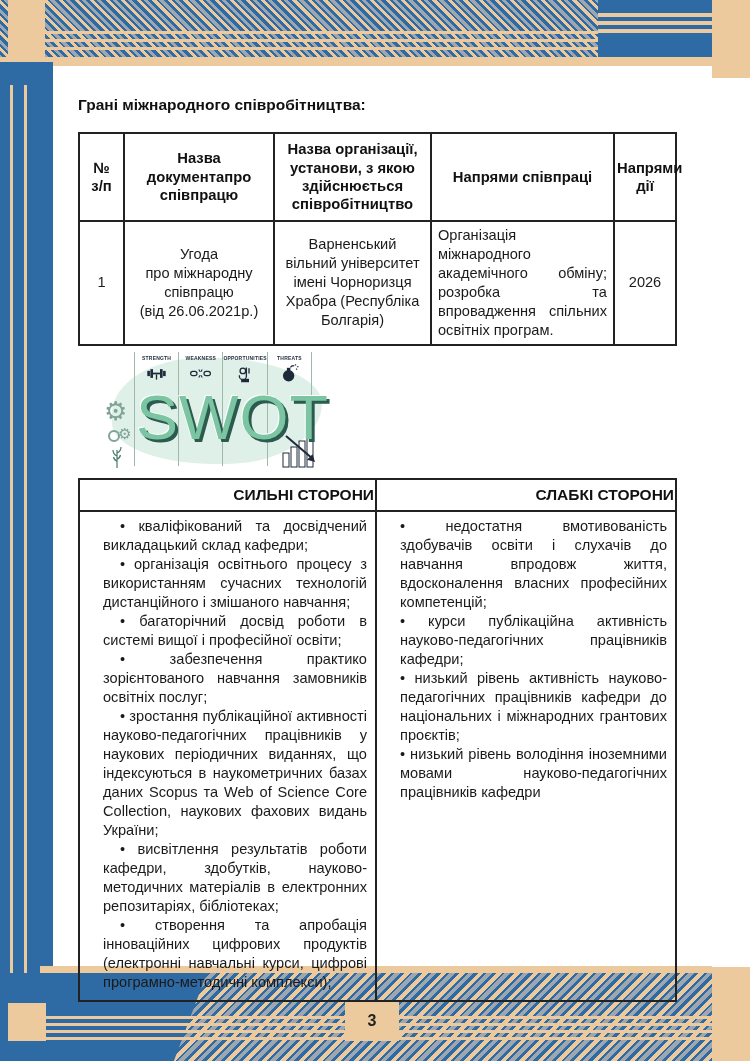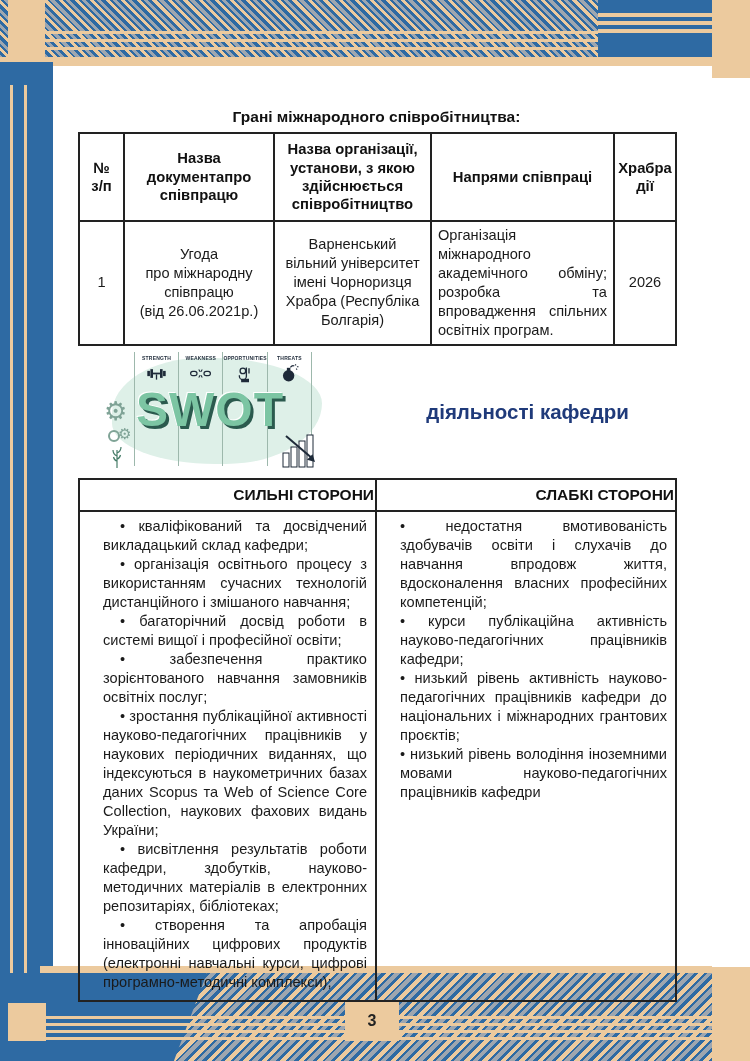--- a/index.html
+++ b/index.html
@@ -28,21 +28,21 @@
   .band-bottom-solid{left:0;top:973px;width:207px;height:88px;background:#2e6aa3;
     clip-path:polygon(0 0,100% 0,84% 100%,0 100%);}
   .band-bottom-edge{left:40px;top:966px;width:672px;height:7px;background:#ecca9e;}
   .square-bl{left:8px;top:1003px;width:38px;height:38px;background:#ecca9e;}
   .block-br{left:712px;top:967px;width:38px;height:94px;background:#ecca9e;}
   .pagenum-box{left:345px;top:1000px;width:54px;height:41px;background:#ecca9e;
     display:flex;align-items:center;justify-content:center;
     font-size:16px;font-weight:bold;color:#222;}
 
   
-  .doc-title{left:78px;top:108px;width:597px;text-align:center;
+  .doc-title{left:78px;top:96px;width:597px;text-align:left;
     font-size:15.5px;font-weight:bold;color:#111;}
 
   table.coop{position:absolute;left:78px;top:132px;width:597px;
     border-collapse:collapse;table-layout:fixed;}
   table.coop th,table.coop td{border:2px solid #222;vertical-align:middle;
     font-family:"Liberation Sans",sans-serif;}
   table.coop th{font-size:14.8px;font-weight:bold;white-space:pre-line;
     line-height:1.25;padding:4px 2px;height:78px;text-align:center;color:#111;}
   table.coop td{font-size:14.6px;line-height:1.3;height:96px;padding:4px 6px;}
   td.cc{text-align:center;white-space:pre-line;}
@@ -51,21 +51,21 @@
   
   .swot-illo{left:112px;top:350px;width:210px;height:124px;}
   .blob{position:absolute;left:0;top:8px;width:210px;height:106px;background:#def0e8;
     border-radius:45% 55% 48% 52% / 55% 45% 60% 40%;}
   .panels{position:absolute;left:22px;top:2px;width:178px;height:114px;display:flex;}
   .panel{flex:1;border-left:1px solid #9db8ac;text-align:center;}
   .panel:last-child{border-right:1px solid #9db8ac;}
   .panel-label{font-size:5px;font-weight:bold;color:#1e2a39;margin-top:3px;letter-spacing:.2px;}
   .panel svg{width:21px;height:21px;margin-top:2px;}
   .swot-word{position:absolute;left:24px;top:36px;width:186px;line-height:1;
-    font-size:48px;font-weight:bold;letter-spacing:1px;color:#7cc5a3;
+    font-size:63px;font-weight:normal;letter-spacing:1px;color:#7cc5a3;
     text-shadow:3px 3px 0 #2b5a4e,-1px -1px 0 #ffffff;}
   .gear{position:absolute;color:#7fa396;line-height:1;}
   .gear-1{left:-8px;top:48px;font-size:26px;}
   .gear-2{left:6px;top:76px;font-size:15px;}
   .ring{position:absolute;left:-4px;top:80px;width:8px;height:8px;border:2px solid #7fa396;border-radius:50%;}
   .mini-chart{position:absolute;left:170px;top:80px;}
   .plant{position:absolute;left:0px;top:92px;}
 
   .swot-heading{left:380px;top:399px;width:295px;text-align:center;
     color:#1f3a7a;font-weight:bold;font-size:20.5px;line-height:1.25;}
@@ -126,21 +126,21 @@
       <th>№
 з/п</th>
       <th>Назва
 документапро
 співпрацю</th>
       <th>Назва організації,
 установи, з якою
 здійснюється
 співробітництво</th>
       <th>Напрями співпраці</th>
-      <th>Храбра
+      <th>Напрями
 дії</th>
     </tr>
     <tr>
       <td class="cc">1</td>
       <td class="cc">Угода
 про міжнародну
 співпрацю
 (від 26.06.2021р.)</td>
       <td class="cc" style="white-space:normal;">Варненський вільний університет імені Чорноризця Храбра (Республіка Болгарія)</td>
       <td class="cj">Організація міжнародного академічного обміну; розробка та впровадження спільних освітніх програм.</td>
@@ -200,21 +200,20 @@
       <rect x="9" y="17" width="6" height="20" fill="#fff" stroke="#1e2a39"></rect>
       <rect x="17" y="11" width="6" height="26" fill="#fff" stroke="#1e2a39"></rect>
       <rect x="25" y="5" width="6" height="32" fill="#fff" stroke="#1e2a39"></rect>
       <path d="M4 6L31 29" stroke="#1e2a39" stroke-width="2" fill="none"></path>
       <path d="M33 32l-8-2.2 5.5-5.5z" fill="#1e2a39"></path>
     </svg>
     <div class="swot-word">SWOT</div>
   </div>
 
   <div class="abs swot-heading">
-    <div>діяльності кафедри</div>
   </div>
 
   <table class="swot">
     <colgroup>
         <col style="width:297px">
         <col style="width:300px">
       </colgroup>
     <tbody>
         <tr>
       <th>СИЛЬНІ СТОРОНИ</th>

